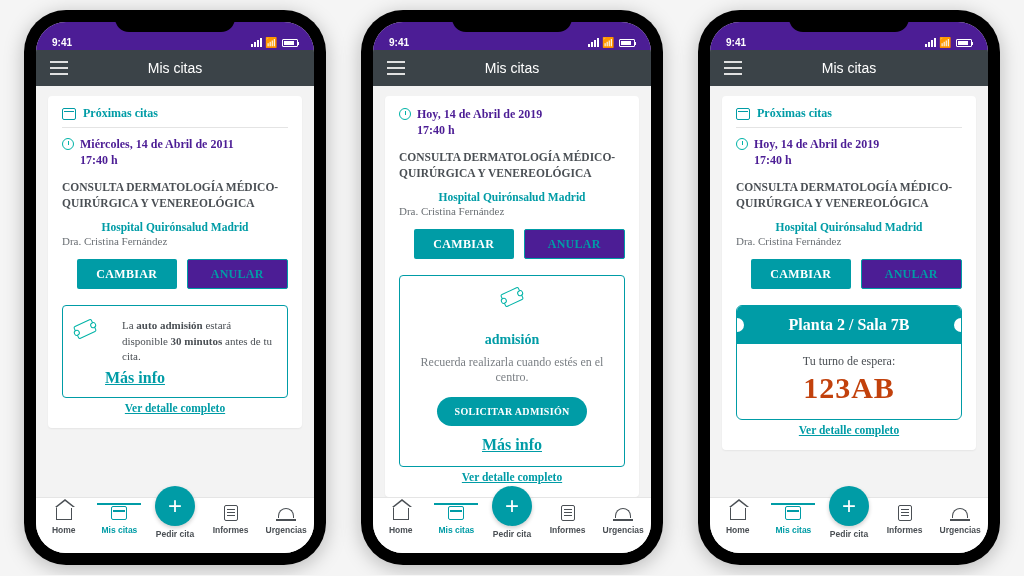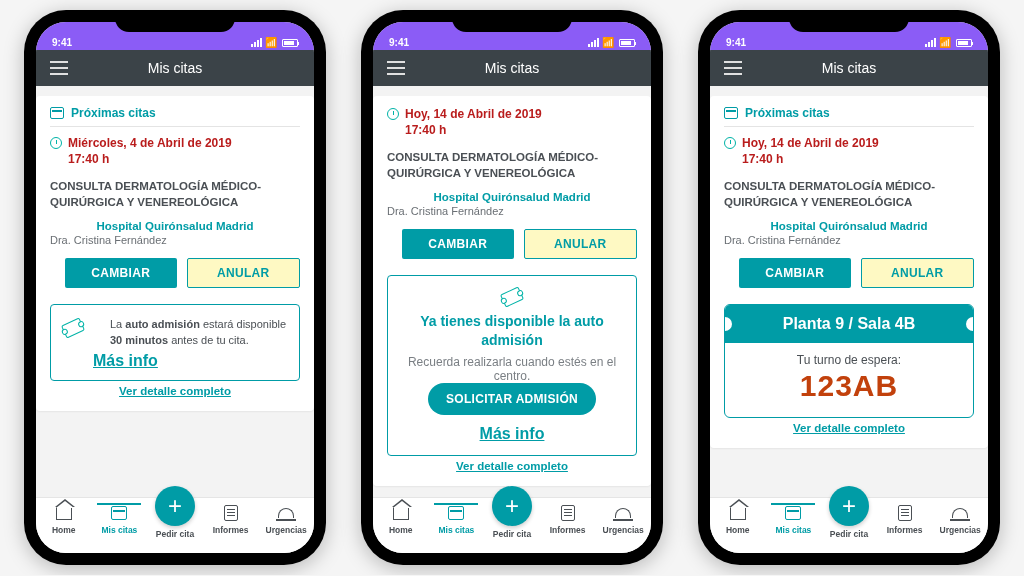--- a/index.html
+++ b/index.html
@@ -34,21 +34,21 @@
     width: 100%; height: 100%;
     background: #f3f3f3;
     border-radius: 30px;
     overflow: hidden;
     display: flex;
     flex-direction: column;
     position: relative;
   }
   .status-bar {
     height: 28px;
-    background: #8b5cf6;
+    background: #4c1d95;
     color: #fff;
     display: flex;
     align-items: flex-end;
     justify-content: space-between;
     padding: 0 16px 2px;
     font-size: 10px;
     font-weight: 600;
   }
   .status-right { display: flex; gap: 4px; align-items: center; }
   .header {
@@ -62,22 +62,23 @@
   }
   .hamburger { display:flex; flex-direction:column; gap:4px; cursor:pointer; }
   .hamburger span { display:block; width:18px; height:2px; background:#e0e0e0; }
   .header-title {
     position:absolute; left:0; right:0; text-align:center;
     font-size: 14px; font-weight: 500;
   }
   .content {
     flex:1;
     background:#f3f3f3;
-    padding: 10px 0 0;
+    padding: 10px 12px 0;
     overflow:hidden;
+    font-family:Liberation Serif, serif;
   }
   .card {
     background:#fff;
     border-radius: 4px;
     box-shadow: 0 1px 2px rgba(0,0,0,0.06);
     padding: 10px 14px 14px;
   }
   .section-head {
     display:flex; align-items:center; gap:7px;
     color:#009ca6;
@@ -88,41 +89,41 @@
     width:14px; height:12px;
     border:1.5px solid #009ca6; border-radius:2px;
     position:relative;
   }
   .cal-icon::before {
     content:""; position:absolute;
     top:2px; left:1px; right:1px; height:1.5px; background:#009ca6;
   }
   .divider { height:1px; background:#e4e4e4; margin:4px 0 8px; }
   .datetime {
-    color:#b91c1c; font-size:12px; font-weight:700;
+    color:#4c1d95; font-size:12px; font-weight:700;
     display:flex; gap:6px; align-items:flex-start;
     margin: 4px 0 2px;
   }
   .clock-icon {
     width:12px; height:12px; border:1.5px solid #00b3a7; border-radius:50%;
     margin-top:2px; position:relative; flex-shrink:0;
   }
   .clock-icon::after{content:"";position:absolute;left:50%;top:2px;width:1px;height:4px;background:#00b3a7;}
   .dt-lines div { line-height:1.35; }
   .subject { font-size:11.5px; font-weight:700; color:#4a4f54; margin-top:12px; line-height:1.35; }
   .hospital { color:#009ca6; font-size:11.5px; font-weight:700; margin-top:10px;text-align:center; }
   .doctor { color:#6a6f74; font-size:11px; margin-top:2px; }
   .btn-row { display:flex; gap:10px; margin-top:12px; }
   .btn {
     flex:1; height:30px; font-size:12px; font-weight:700;
     display:flex; align-items:center; justify-content:center;
     border-radius:2px; cursor:pointer; letter-spacing:0.3px;
   }
   .btn-primary { background:#009ca6; color:#fff;margin-left:15px; }
-  .btn-outline { background:#fef9c3; color:#009ca6; border:1.5px solid #009ca6; }
+  .btn-outline { background:#4c1d95; color:#009ca6; border:1.5px solid #009ca6; }
   .info-box {
     border:1.5px solid #009ca6; border-radius:4px;
     margin-top:16px; padding:12px 12px 10px;
     text-align:left;
   }
   .info-row { display:flex; gap:27px; align-items:flex-start; }
   .ticket-icon {
     width:20px; height:14px; border:1.5px solid #00b3a7;
     transform:rotate(-25deg); border-radius:2px;
     margin-top:4px; flex-shrink:0; position:relative;
@@ -133,23 +134,23 @@
   .ticket-icon::before{left:-3px;top:3px;}
   .ticket-icon::after{right:-3px;top:3px;}
   .info-text { font-size:11px; color:#4a4f54; line-height:1.4; }
   .info-text b { font-weight:700; }
   .more-link { color:#009ca6; font-size:16px; font-weight:600; text-decoration:underline; margin-top:4px; display:inline-block; cursor:pointer; margin-left:30px; }
   .info-box.center { text-align:center; padding:14px 12px 12px; }
   .info-box.center .ticket-icon { margin:0 auto 8px; display:block; }
   .big-teal { color:#009ca6; font-size:14px; font-weight:700; line-height:1.3; }
   .small-grey { font-size:12px; color:#7a7f84; margin-top:6px; }
   .btn-pill {
-    background:#009ca6; color:#fff; font-size:12px; font-weight:700;
+    background:#009ca6; color:#fff; font-size:10px; font-weight:700;
     padding:9px 18px; border-radius:20px; display:inline-block;
-    cursor:pointer; letter-spacing:0.3px;
+    margin-top:12px; cursor:pointer; letter-spacing:0.3px;
   }
   .center .more-link { margin-left:0; margin-top:10px; display:block; }
   .turn-box { border:1.5px solid #009ca6; border-radius:6px; margin-top:16px; overflow:hidden; }
   .turn-head { background:#009ca6; color:#fff; text-align:center; font-size:16px; font-weight:600; padding:10px 4px; position:relative; }
   .turn-head::before,.turn-head::after{
     content:""; position:absolute; width:14px;height:14px;background:#fff;border-radius:50%;top:50%;transform:translateY(-50%);
   }
   .turn-head::before{left:-7px;}
   .turn-head::after{right:-7px;}
   .turn-body { text-align:center; padding:10px 4px 14px; }
@@ -242,21 +243,21 @@
     <div class="content">
       <div class="card">
         <div class="section-head">
           <div class="cal-icon"></div>
           <span>Próximas citas</span>
         </div>
         <div class="divider"></div>
         <div class="datetime">
           <div class="clock-icon"></div>
           <div class="dt-lines">
-            <div>Miércoles, 4 de Abril de 2019</div>
+            <div>Miércoles, 14 de Abril de 2011</div>
             <div>17:40 h</div>
           </div>
         </div>
         <div class="subject">CONSULTA DERMATOLOGÍA MÉDICO-QUIRÚRGICA Y VENEREOLÓGICA</div>
         <div class="hospital">Hospital Quirónsalud Madrid</div>
         <div class="doctor">Dra. Cristina Fernández</div>
         <div class="btn-row">
           <div class="btn btn-primary">CAMBIAR</div>
           <div class="btn btn-outline">ANULAR</div>
         </div>
@@ -343,21 +344,21 @@
         <div class="subject">CONSULTA DERMATOLOGÍA MÉDICO-QUIRÚRGICA Y VENEREOLÓGICA</div>
         <div class="hospital">Hospital Quirónsalud Madrid</div>
         <div class="doctor">Dra. Cristina Fernández</div>
         <div class="btn-row">
           <div class="btn btn-primary">CAMBIAR</div>
           <div class="btn btn-outline">ANULAR</div>
         </div>
         <div class="info-box center">
           <div class="ticket-icon"></div>
           <div class="big-teal">
-            <span>Ya tienes disponible la auto</span><br><span>admisión</span>
+            <br><span>admisión</span>
           </div>
           <div class="small-grey">Recuerda realizarla cuando estés en el centro.</div>
           <div class="btn-pill">SOLICITAR ADMISIÓN</div>
           <span class="more-link">Más info</span>
         </div>
         <div class="detail-link">Ver detalle completo</div>
       </div>
     </div>
     <div class="bottom-nav">
       <div class="nav-item">
@@ -433,21 +434,21 @@
           </div>
         </div>
         <div class="subject">CONSULTA DERMATOLOGÍA MÉDICO-QUIRÚRGICA Y VENEREOLÓGICA</div>
         <div class="hospital">Hospital Quirónsalud Madrid</div>
         <div class="doctor">Dra. Cristina Fernández</div>
         <div class="btn-row">
           <div class="btn btn-primary">CAMBIAR</div>
           <div class="btn btn-outline">ANULAR</div>
         </div>
         <div class="turn-box">
-          <div class="turn-head">Planta 9 / Sala 4B</div>
+          <div class="turn-head">Planta 2 / Sala 7B</div>
           <div class="turn-body">
             <div class="turn-label">Tu turno de espera:</div>
             <div class="turn-code">123AB</div>
           </div>
         </div>
         <div class="detail-link">Ver detalle completo</div>
       </div>
     </div>
     <div class="bottom-nav">
       <div class="nav-item">

